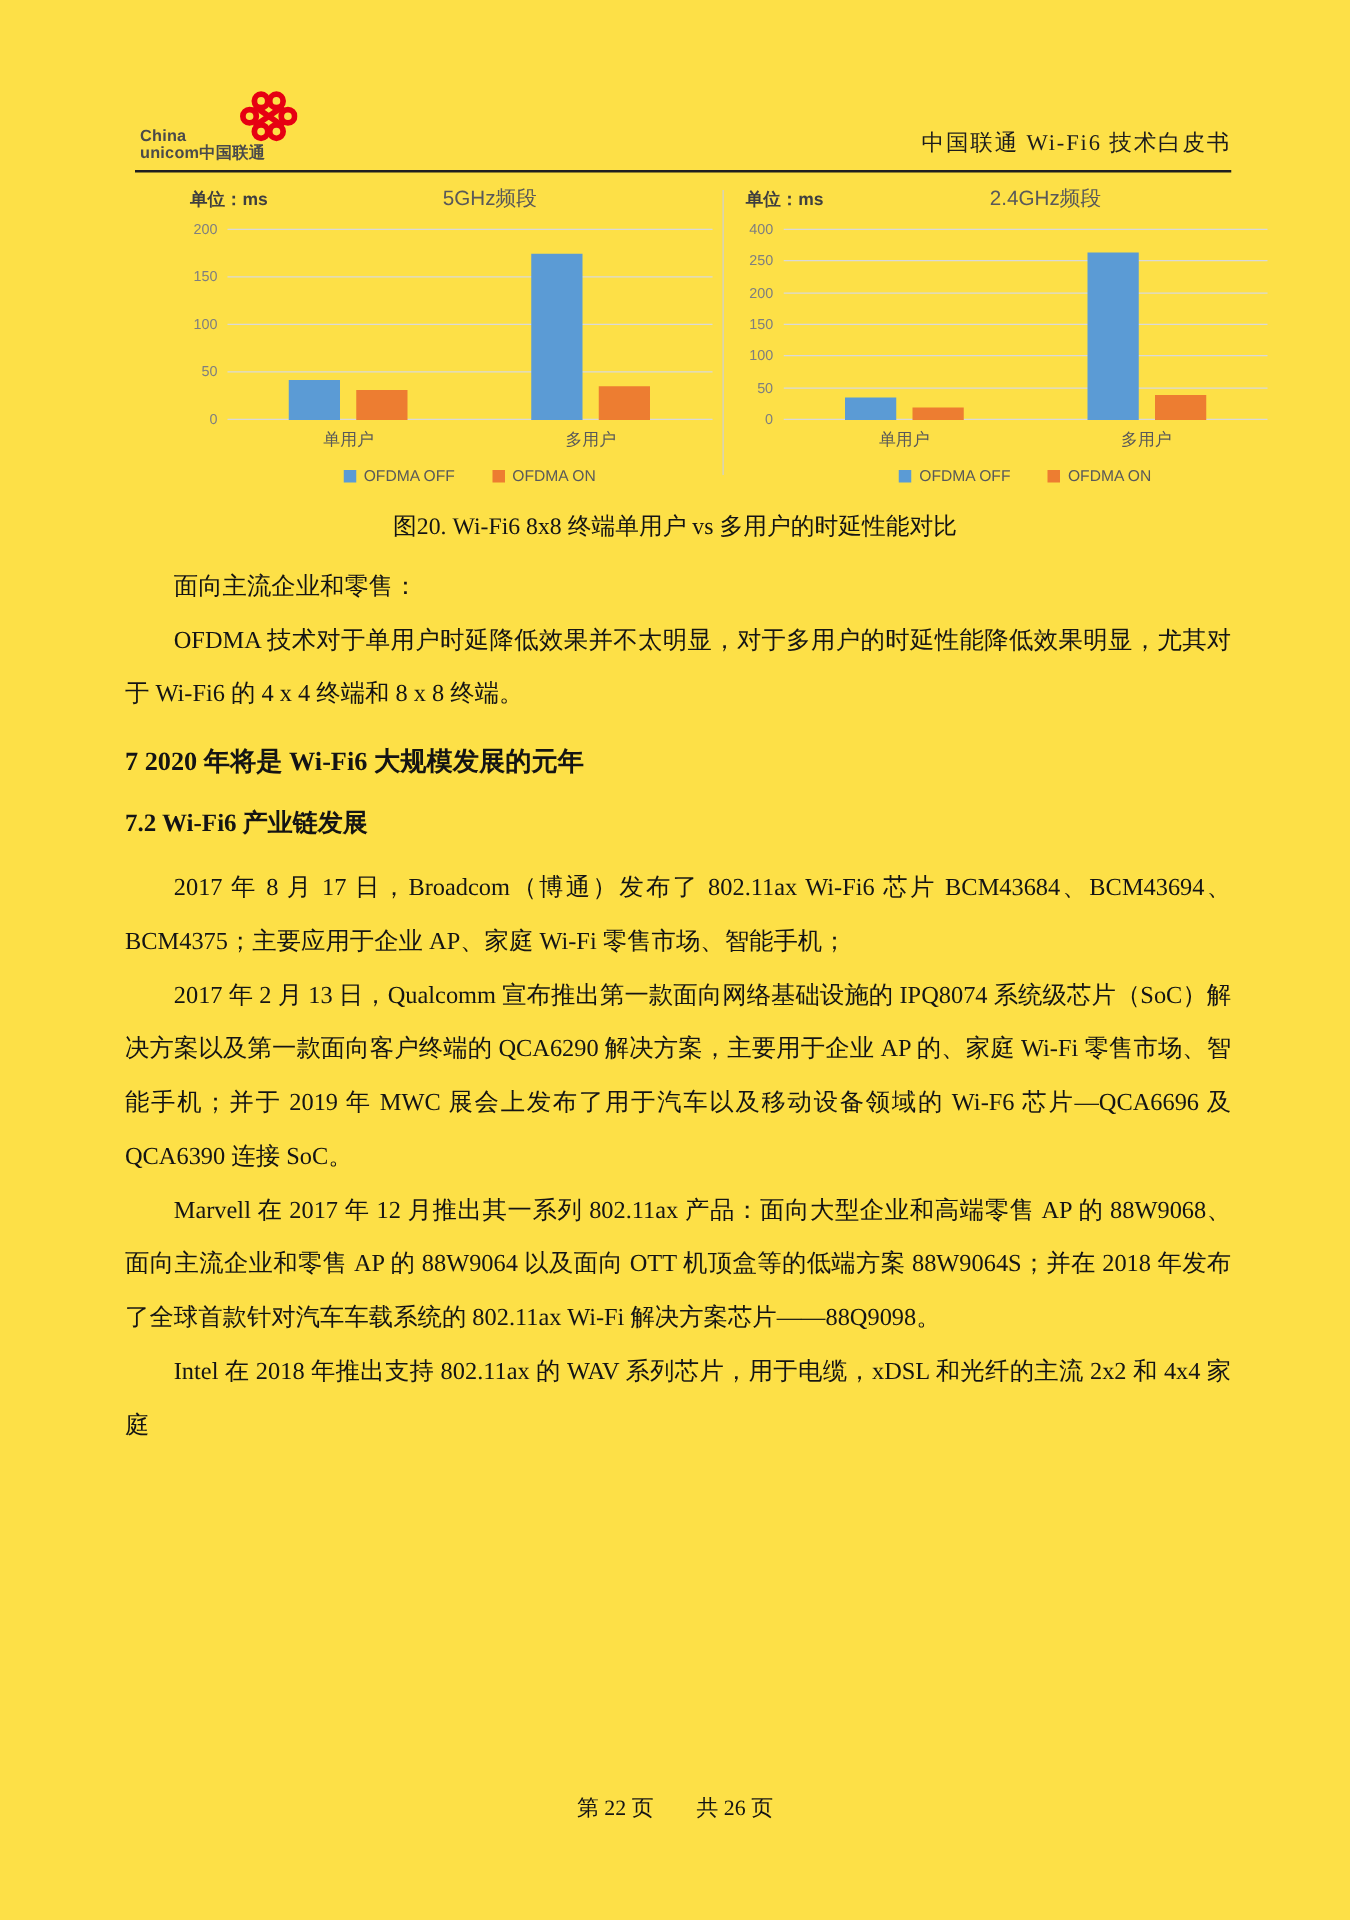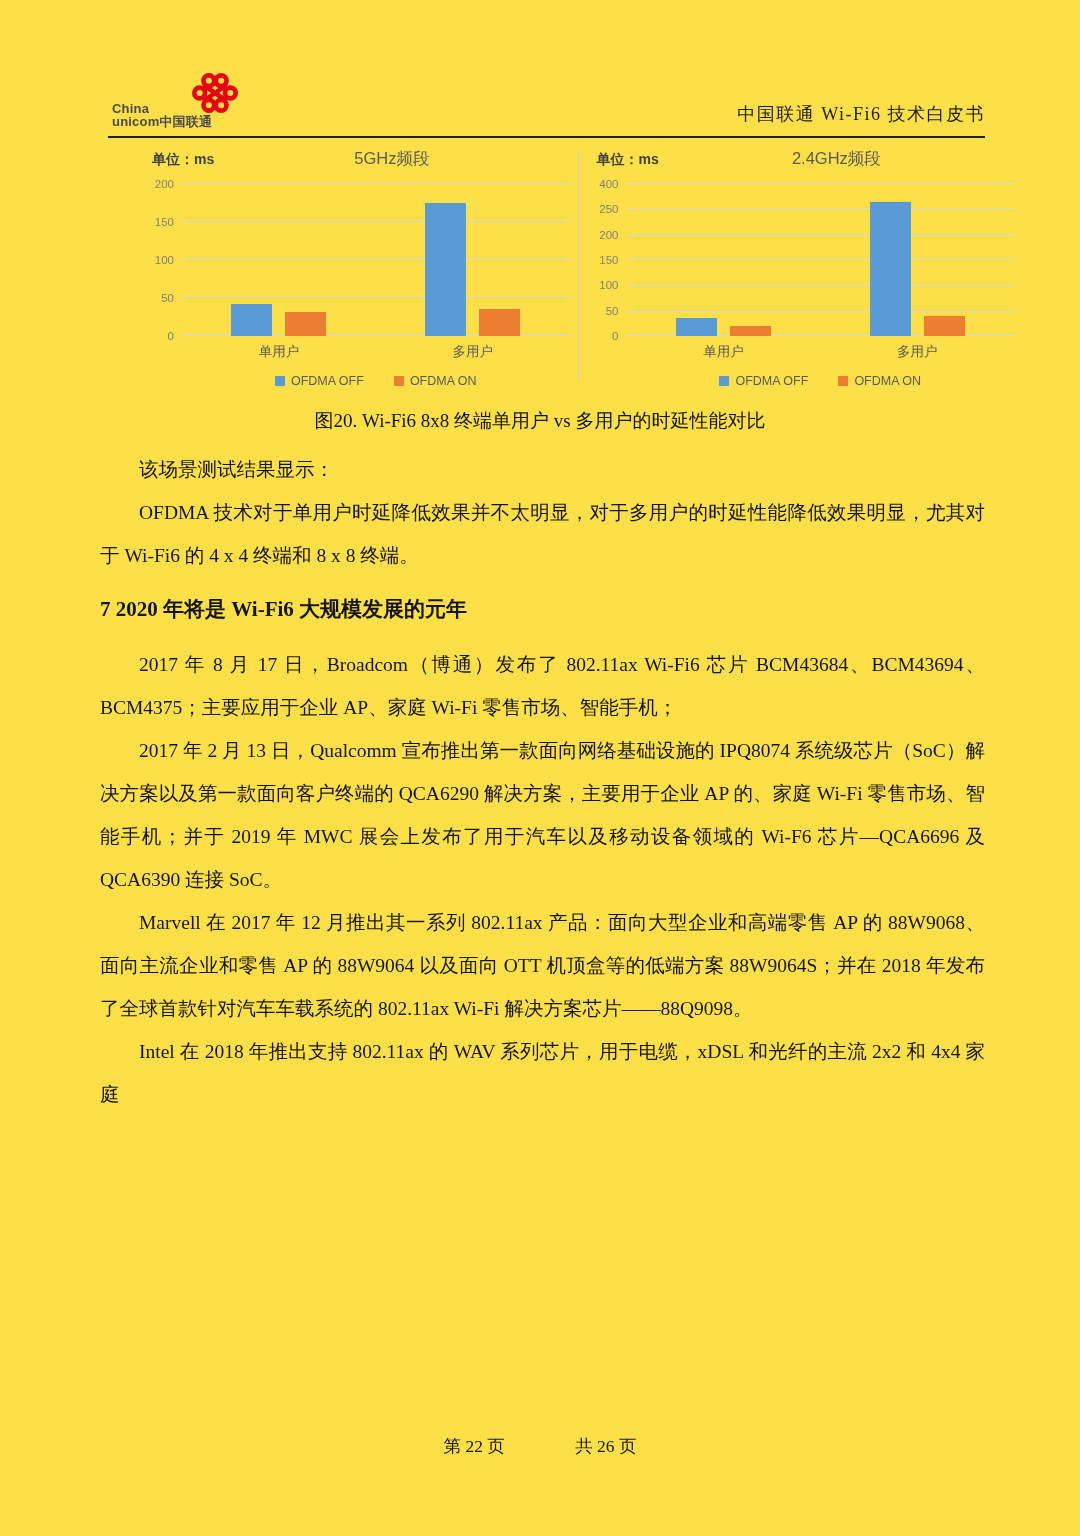--- a/index.html
+++ b/index.html
@@ -51,21 +51,21 @@
   
   .content { padding:14px 95px 0 100px; font-size:19.5px; line-height:43px;
     text-align:justify; }
   .content p { margin:0; text-indent:2em; }
   .sec-h1 { font-size:21px; font-weight:bold; margin:16px 0 18px; line-height:32px; }
   .sec-h2 { font-size:20px; font-weight:bold; margin:18px 0 14px; line-height:32px; }
 
   
   .footer { position:absolute; bottom:78px; left:0; right:0; text-align:center;
     font-size:17.5px; color:#141414; }
-  .footer span { margin:0 33px; }
+  .footer span { margin:0 15px; }
 </style>
 </head>
 <body>
 
 <div class="page">
 
   <div class="header">
     <div class="logo">
       <svg class="logo-knot" width="46" height="42" viewBox="0 0 60 52" fill="none">
         <g stroke="#E60012" stroke-width="6" stroke-linecap="round">
@@ -183,23 +183,24 @@
           <span class="legend-item">
             <span class="swatch" style="background: rgb(237, 125, 49);"></span>
             <span>OFDMA ON</span>
           </span>
         </div>
       </div>
   </div>
   <div class="figure-caption">图20. Wi-Fi6 8x8 终端单用户 vs 多用户的时延性能对比</div>
 
   <div class="content">
-    <p>该场景测试结果显示：</p>
+    <p>面向主流企业和零售：</p>
     <p>OFDMA 技术对于单用户时延降低效果并不太明显，对于多用户的时延性能降低效果明显，尤其对于 Wi-Fi6 的 4 x 4 终端和 8 x 8 终端。</p>
     <div class="sec-h1">7  2020 年将是 Wi-Fi6 大规模发展的元年</div>
+    <div class="sec-h2">7.2  Wi-Fi6 产业链发展</div>
     <p>2017 年 8 月 17 日，Broadcom（博通）发布了 802.11ax Wi-Fi6 芯片 BCM43684、BCM43694、BCM4375；主要应用于企业 AP、家庭 Wi-Fi 零售市场、智能手机；</p>
     <p>2017 年 2 月 13 日，Qualcomm 宣布推出第一款面向网络基础设施的 IPQ8074 系统级芯片（SoC）解决方案以及第一款面向客户终端的 QCA6290 解决方案，主要用于企业 AP 的、家庭 Wi-Fi 零售市场、智能手机；并于 2019 年 MWC 展会上发布了用于汽车以及移动设备领域的 Wi-F6 芯片—QCA6696 及 QCA6390 连接 SoC。</p>
     <p>Marvell 在 2017 年 12 月推出其一系列 802.11ax 产品：面向大型企业和高端零售 AP 的 88W9068、面向主流企业和零售 AP 的 88W9064 以及面向 OTT 机顶盒等的低端方案 88W9064S；并在 2018 年发布了全球首款针对汽车车载系统的 802.11ax Wi-Fi 解决方案芯片——88Q9098。</p>
     <p>Intel 在 2018 年推出支持 802.11ax 的 WAV 系列芯片，用于电缆，xDSL 和光纤的主流 2x2 和 4x4 家庭</p>
   </div>
 
   <div class="footer">
     <span>第 22 页</span>
     <span>共 26 页</span>
   </div>

